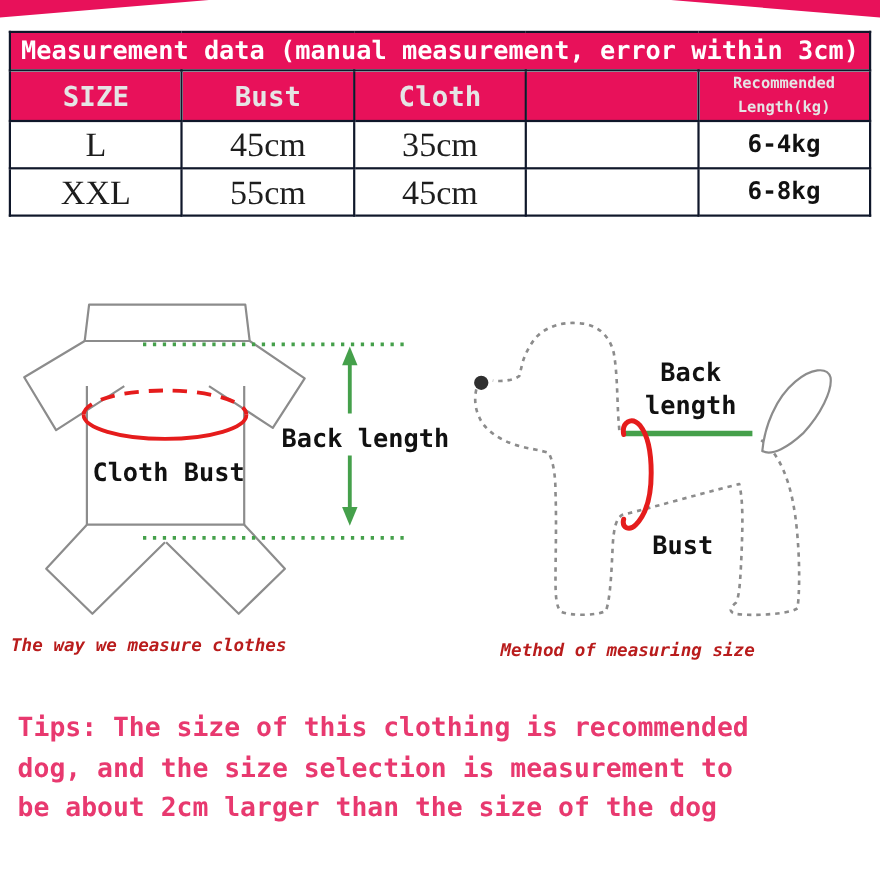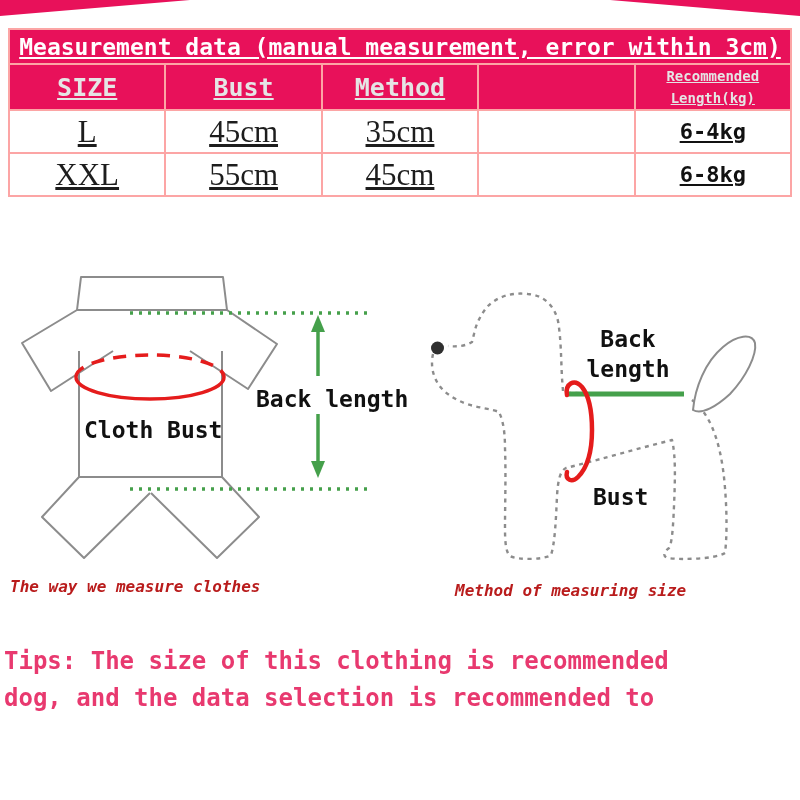--- a/index.html
+++ b/index.html
@@ -8,22 +8,22 @@
     font-family:"DejaVu Sans Mono","Liberation Mono",monospace;
   }
   svg{display:block;}
   .ribbon{position:absolute;left:0;top:0;}
   
   .size-table{
     position:absolute;left:8px;top:28px;width:784px;
     border-collapse:collapse;table-layout:fixed;
   }
   .size-table td{
-    border:2px solid #fca5a5;text-align:center;vertical-align:middle;
-    padding:0;overflow:hidden;text-decoration:underline;
+    border:2px solid #0f172a;text-align:center;vertical-align:middle;
+    padding:0;overflow:hidden;
   }
   .size-table .title-cell{
     background:#e8115a;color:#ffffff;font-weight:700;font-size:23px;
     height:33px;letter-spacing:0;
   }
   .size-table .head-row td{
     background:#e8115a;color:#e5e5e5;font-weight:700;font-size:25px;height:44px;
   }
   .size-table .head-row td.wt{font-size:14px;line-height:22px;}
   .size-table .body-row td{height:41px;}
@@ -41,21 +41,21 @@
   }
   .dog-backlength{
     position:absolute;left:572px;top:324px;width:112px;text-align:center;
     color:#111;font-size:23px;font-weight:700;line-height:30px;white-space:normal;
   }
   .caption{
     position:absolute;color:#b91c1c;font-size:16px;font-weight:700;white-space:nowrap;font-style:italic;
   }
   
   .tips{
-    position:absolute;left:4px;top:643px;width:662px;text-align:center;
+    position:absolute;left:16px;top:643px;width:662px;text-align:center;
   }
   .tips-inner{display:inline-block;text-align:left;}
   .tips-line{
     color:#e8396f;font-size:24px;font-weight:700;line-height:36.5px;white-space:nowrap;
   }
 </style>
 </head>
 <body>
 
 <div class="page">
@@ -66,21 +66,21 @@
   </svg>
 
   <table class="size-table">
     <tbody>
         <tr>
       <td class="title-cell" colspan="5">Measurement data (manual measurement, error within 3cm)</td>
     </tr>
     <tr class="head-row">
       <td>SIZE</td>
       <td>Bust</td>
-      <td>Method</td>
+      <td>Cloth</td>
       <td></td>
       <td class="wt">
         <div>Recommended</div>
         <div>Length(kg)</div>
       </td>
     </tr>
     <tr class="body-row">
       <td class="cell-serif">L</td>
       <td class="cell-serif">45cm</td>
       <td class="cell-serif">35cm</td>
@@ -165,17 +165,18 @@
   <div class="dlabel" style="left:256px;top:386px;">Back length</div>
   <div class="dog-backlength">Back length</div>
   <div class="dlabel" style="left:593px;top:484px;">Bust</div>
 
   <div class="caption" style="left:10px;top:577px;">The way we measure clothes</div>
   <div class="caption" style="left:455px;top:581px;">Method of measuring size</div>
 
   <div class="tips">
     <div class="tips-inner">
       <div class="tips-line">Tips: The size of this clothing is recommended</div>
-      <div class="tips-line">dog, and the data selection is recommended to</div>
+      <div class="tips-line">dog, and the size selection is measurement to</div>
+      <div class="tips-line">be about 2cm larger than the size of the dog</div>
     </div>
   </div>
 
 </div>
 
 </body></html>

